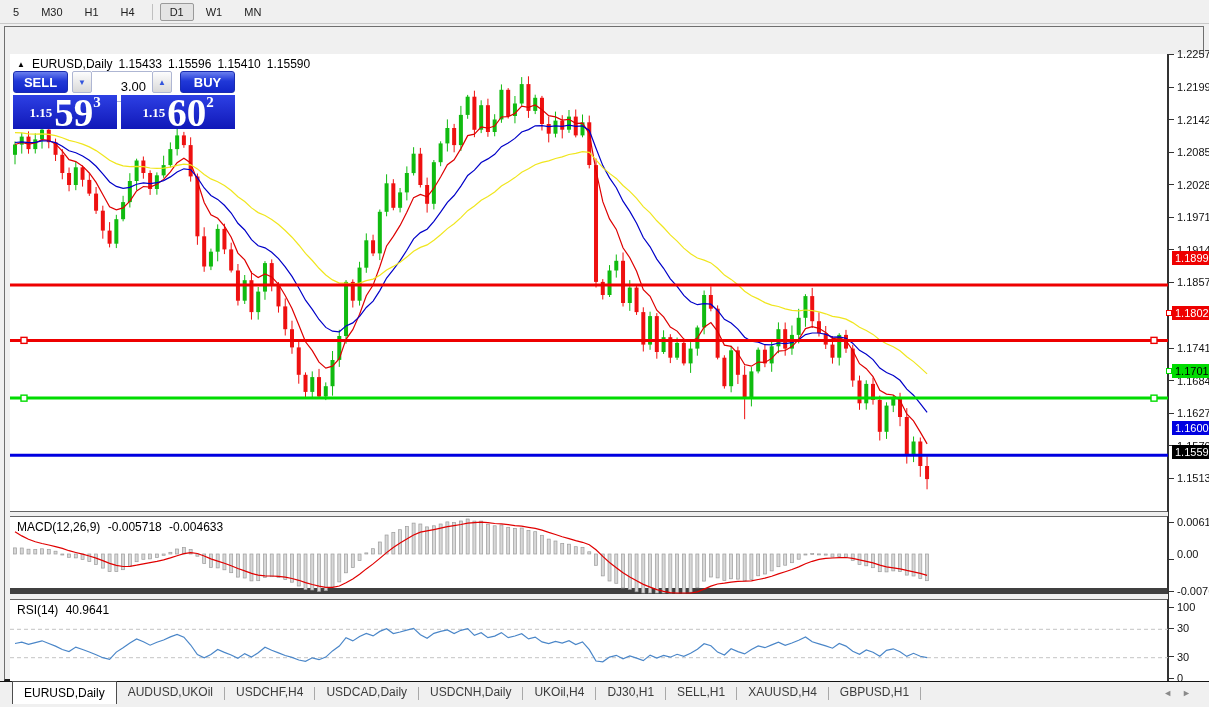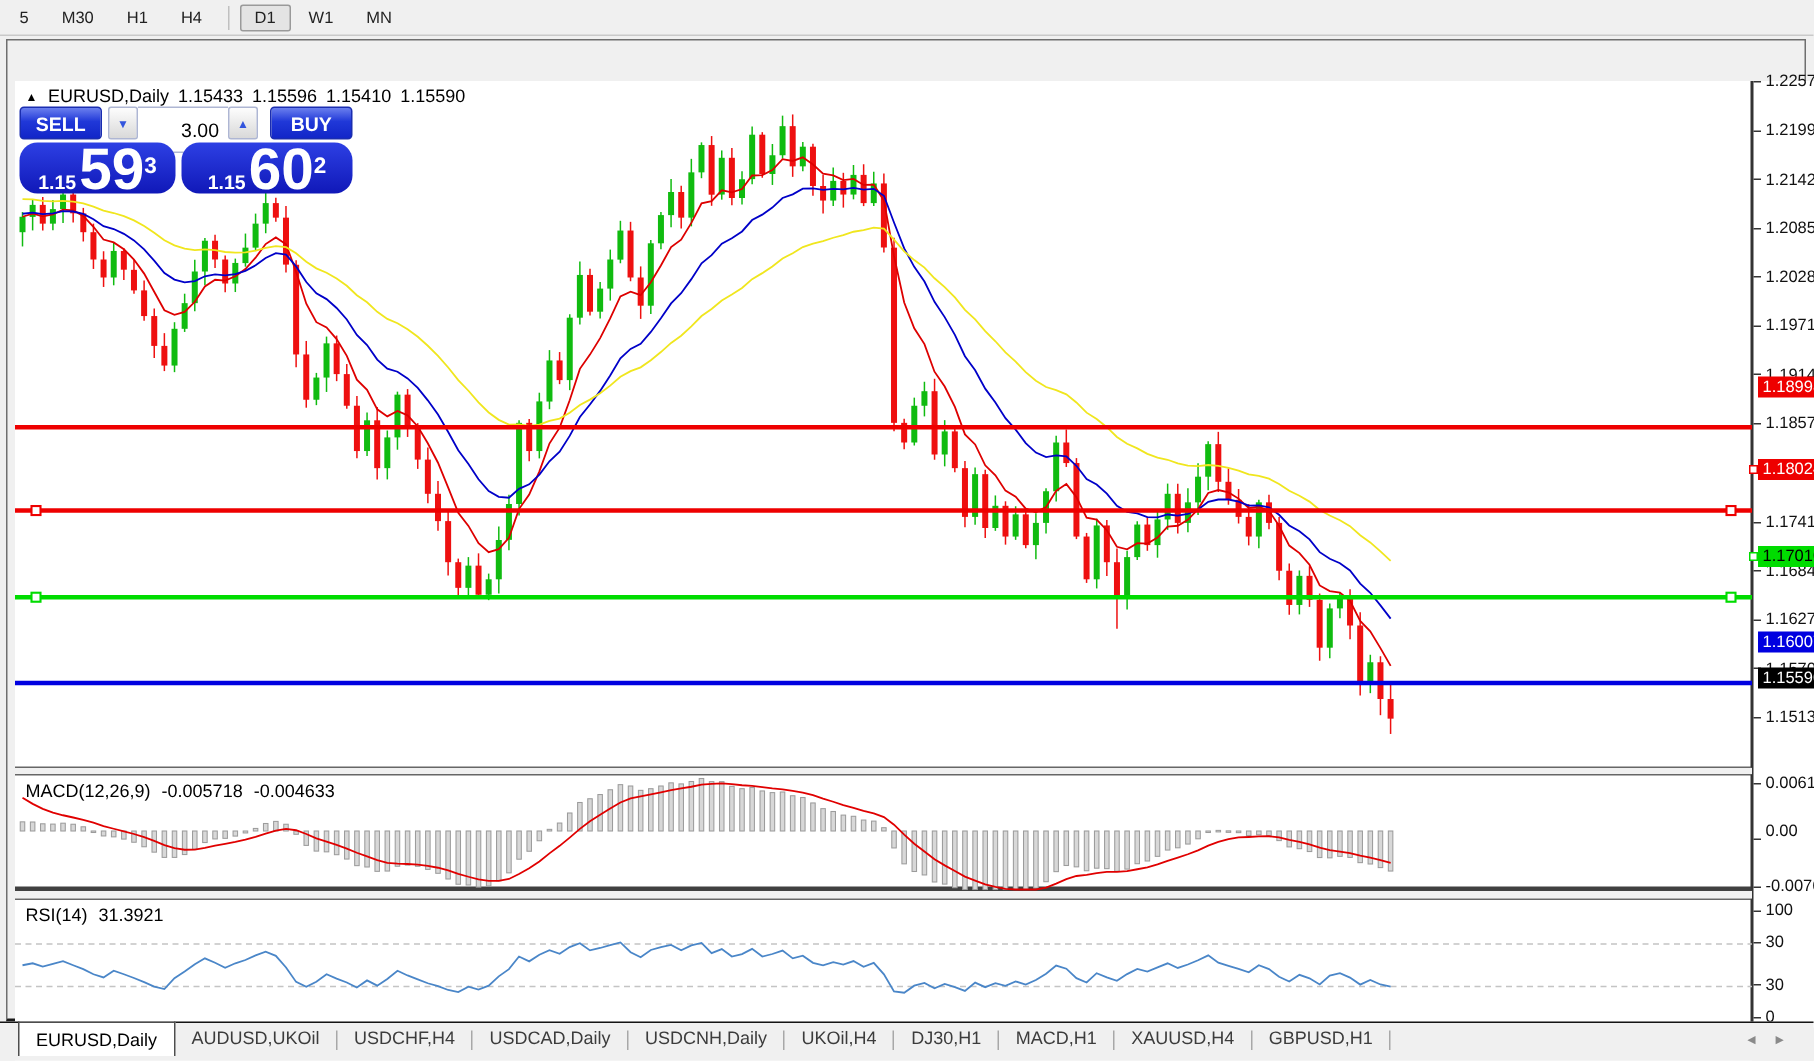--- a/index.html
+++ b/index.html
@@ -9,21 +9,21 @@
   #toolbar{position:absolute;left:0;top:0;width:1209px;height:24px;background:#f0f0f0;
     border-bottom:1px solid #c9c9c9;display:flex;align-items:center;padding-left:2px;box-sizing:border-box;}
   .tfbtn{font-size:11px;color:#222;padding:2px 9px;margin:0 1px;border:1px solid transparent;border-radius:2px;cursor:default;}
   .tfbtn.active{background:#e4e4e4;border:1px solid #9a9a9a;}
   .tbsep{width:1px;height:16px;background:#c0c0c0;margin:0 6px;}
   
   #window-frame{position:absolute;left:4px;top:26px;width:1200px;height:655px;background:#f0f0f0;
     border:1px solid #6f6f6f;border-bottom:2px solid #1a1a1a;box-sizing:border-box;}
   .pane{position:absolute;background:#fff;border-right:1px solid #333;box-sizing:border-box;}
   #price-pane{left:5px;top:27px;width:1158px;height:458px;border-bottom:1px solid #666;}
-  #macd-pane{left:5px;top:489px;width:1158px;height:78px;border-top:1px solid #666;border-bottom:3px solid #404040;}
+  #macd-pane{left:5px;top:489px;width:1158px;height:78px;border-top:1px solid #666;border-bottom:6px solid #404040;}
   #rsi-pane{left:5px;top:572px;width:1158px;height:86px;border-top:1px solid #666;border-bottom:1px solid #666;}
   #date-row{position:absolute;left:5px;top:658px;width:1158px;height:22px;background:#fff;}
   #axis-col{position:absolute;left:1163px;top:27px;width:41px;height:631px;background:#fff;}
   svg{position:absolute;left:0;top:0;}
   
   .pane-label{position:absolute;left:7px;top:3px;font-size:12px;color:#000;white-space:nowrap;z-index:5;}
   .pane-label span{margin-right:4px;}
   
   .atick{position:absolute;left:0;height:14px;display:flex;align-items:center;font-size:11px;color:#111;white-space:nowrap;}
   .atick .dash{display:inline-block;width:5px;height:1px;background:#333;margin-right:3px;}
@@ -40,22 +40,22 @@
   .tp-btn{position:absolute;top:0;height:22px;border-radius:3px;color:#fff;font-size:13px;font-weight:bold;
     display:flex;align-items:center;justify-content:center;
     background:linear-gradient(#6a7fee,#2038d8 45%,#1226c8);border:1px solid #1a2db0;box-sizing:border-box;cursor:pointer;}
   #sell-btn{left:0;width:55px;}
   #buy-btn{left:167px;width:55px;}
   .spin{position:absolute;top:0;width:20px;height:22px;background:linear-gradient(#fdfdfd,#d9d9d9);
     border:1px solid #aeb6d3;box-sizing:border-box;border-radius:2px;color:#3355dd;font-size:8px;
     display:flex;align-items:center;justify-content:center;cursor:pointer;}
   #vol-input{position:absolute;left:79px;top:0;width:60px;height:31px;border:1px solid #aeb6d3;border-left:none;border-right:none;
     text-align:right;font-size:13px;padding:0 6px 0 0;box-sizing:border-box;font-family:"Liberation Sans",sans-serif;}
-  .tp-price{position:absolute;top:24px;height:34px;border-radius:12px;color:#fff;
-    background:linear-gradient(#2d40e4,#1018b8);display:flex;align-items:flex-end;justify-content:center;padding-top:1px;box-sizing:border-box;cursor:pointer;}
+  .tp-price{position:absolute;top:24px;height:34px;border-radius:0;color:#fff;
+    background:linear-gradient(#2d40e4,#1018b8);display:flex;align-items:center;justify-content:center;padding-top:1px;box-sizing:border-box;cursor:pointer;font-family:Liberation Serif, serif;}
   #sell-box{left:0;width:104px;}
   #buy-box{left:108px;width:114px;}
   .tp-small{font-size:13px;font-weight:bold;margin-right:2px;}
   .tp-big{font-size:39px;font-weight:bold;line-height:30px;}
   .tp-sup{font-size:15px;font-weight:bold;position:relative;top:-10px;}
   
   #tab-bar{position:absolute;left:0;top:681px;width:1209px;height:26px;background:#f0f0f0;
     border-top:1px solid #141414;display:flex;align-items:flex-start;padding-left:12px;box-sizing:border-box;}
   .tab{font-size:12px;color:#3c3c3c;padding:3px 11px 4px 11px;white-space:nowrap;cursor:pointer;}
   .tab.active{background:#fff;color:#000;border:1px solid #4d4d4d;border-bottom:none;margin-top:-1px;padding-top:4px;}
@@ -543,21 +543,21 @@
     </div>
 
     <div id="rsi-pane" class="pane">
       <svg id="rsi-svg" width="1158" height="86">
           <line x1="0" y1="29.3" x2="1158" y2="29.3" stroke="#c4c4c4" stroke-width="1" stroke-dasharray="4 3"></line>
           <line x1="0" y1="57.7" x2="1158" y2="57.7" stroke="#c4c4c4" stroke-width="1" stroke-dasharray="4 3"></line>
           <polyline points="5.0,43.5 11.8,42.2 18.5,44.4 25.3,42.6 32.0,40.8 38.8,43.5 45.5,46.1 52.3,49.5 59.0,51.6 65.8,47.1 72.6,49.5 79.3,52.0 86.1,54.8 92.8,57.7 99.6,59.4 106.3,52.1 113.1,47.7 119.9,42.9 126.6,38.9 133.4,41.8 140.1,45.2 146.9,42.2 153.6,40.0 160.4,36.9 167.1,34.4 173.9,37.2 180.7,45.0 187.4,54.6 194.2,57.9 200.9,54.5 207.7,49.5 214.4,52.4 221.2,55.0 227.9,58.3 234.7,53.6 241.5,57.1 248.2,52.7 255.0,47.2 261.7,50.3 268.5,52.9 275.2,55.5 282.0,57.4 288.8,60.0 295.5,61.4 302.3,57.8 309.0,59.7 315.8,57.1 322.5,50.9 329.3,46.1 336.0,37.7 342.8,40.9 349.6,36.5 356.3,33.4 363.1,35.9 369.8,31.4 376.6,28.8 383.3,33.6 390.1,32.0 396.8,30.1 403.6,28.3 410.4,34.8 417.1,38.2 423.9,33.3 430.6,31.4 437.4,29.9 444.1,33.5 450.9,30.3 457.7,28.6 464.4,35.4 471.2,32.7 477.9,37.7 484.7,36.1 491.4,32.6 498.2,37.7 504.9,36.0 511.7,33.7 518.5,38.9 525.2,37.1 532.0,41.9 538.7,43.6 545.5,41.4 552.2,43.1 559.0,40.7 565.7,44.5 572.5,41.9 579.3,49.6 586.0,61.0 592.8,61.8 599.5,57.1 606.3,55.3 613.0,58.9 619.8,55.9 626.6,58.1 633.3,60.6 640.1,55.1 646.8,58.1 653.6,55.4 660.3,57.2 667.1,54.3 673.8,56.4 680.6,53.3 687.4,49.2 694.1,43.7 700.9,45.8 707.6,52.1 714.4,55.0 721.1,48.8 727.9,51.6 734.6,53.9 741.4,49.4 748.2,45.9 754.9,47.7 761.7,44.9 768.4,42.2 775.2,45.3 781.9,43.0 788.7,40.2 795.5,36.9 802.2,41.8 809.0,43.9 815.7,45.9 822.5,48.2 829.2,43.5 836.0,46.1 842.7,51.2 849.5,54.3 856.3,49.9 863.0,52.2 869.8,56.3 876.5,50.4 883.3,48.8 890.0,51.7 896.8,56.4 903.5,53.3 910.3,56.3 917.1,57.7" fill="none" stroke="#4a86c8" stroke-width="1.2"></polyline>
         </svg>
       <div class="pane-label">
         <span>RSI(14)</span>
-        <span>31.3921</span>
+        <span>40.9641</span>
       </div>
     </div>
 
     <div id="date-row">
         <div class="dtick" style="left: 3px;"></div>
         <div class="dlabel" style="left: 1px;">12 Jan 2021</div>
         <div class="dtick" style="left: 66.5px;"></div>
         <div class="dlabel" style="left: 64.5px;">30 Jan 2021</div>
         <div class="dtick" style="left: 130px;"></div>
         <div class="dlabel" style="left: 128px;">18 Feb 2021</div>
@@ -684,21 +684,21 @@
       <div class="tab">USDCHF,H4</div>
       <div class="tabsep"></div>
       <div class="tab">USDCAD,Daily</div>
       <div class="tabsep"></div>
       <div class="tab">USDCNH,Daily</div>
       <div class="tabsep"></div>
       <div class="tab">UKOil,H4</div>
       <div class="tabsep"></div>
       <div class="tab">DJ30,H1</div>
       <div class="tabsep"></div>
-      <div class="tab">MACD,H1</div>
+      <div class="tab">SELL,H1</div>
       <div class="tabsep"></div>
       <div class="tab">XAUUSD,H4</div>
       <div class="tabsep"></div>
       <div class="tab">GBPUSD,H1</div>
       <div class="tabsep"></div>
       <div class="tab-arrows"><span>◄</span><span>►</span></div>
     </div>
 
 </div>
 

